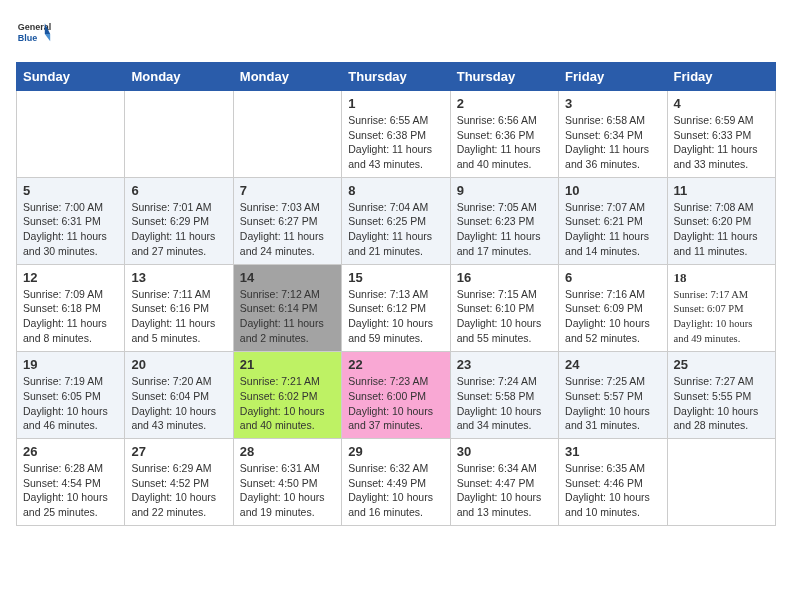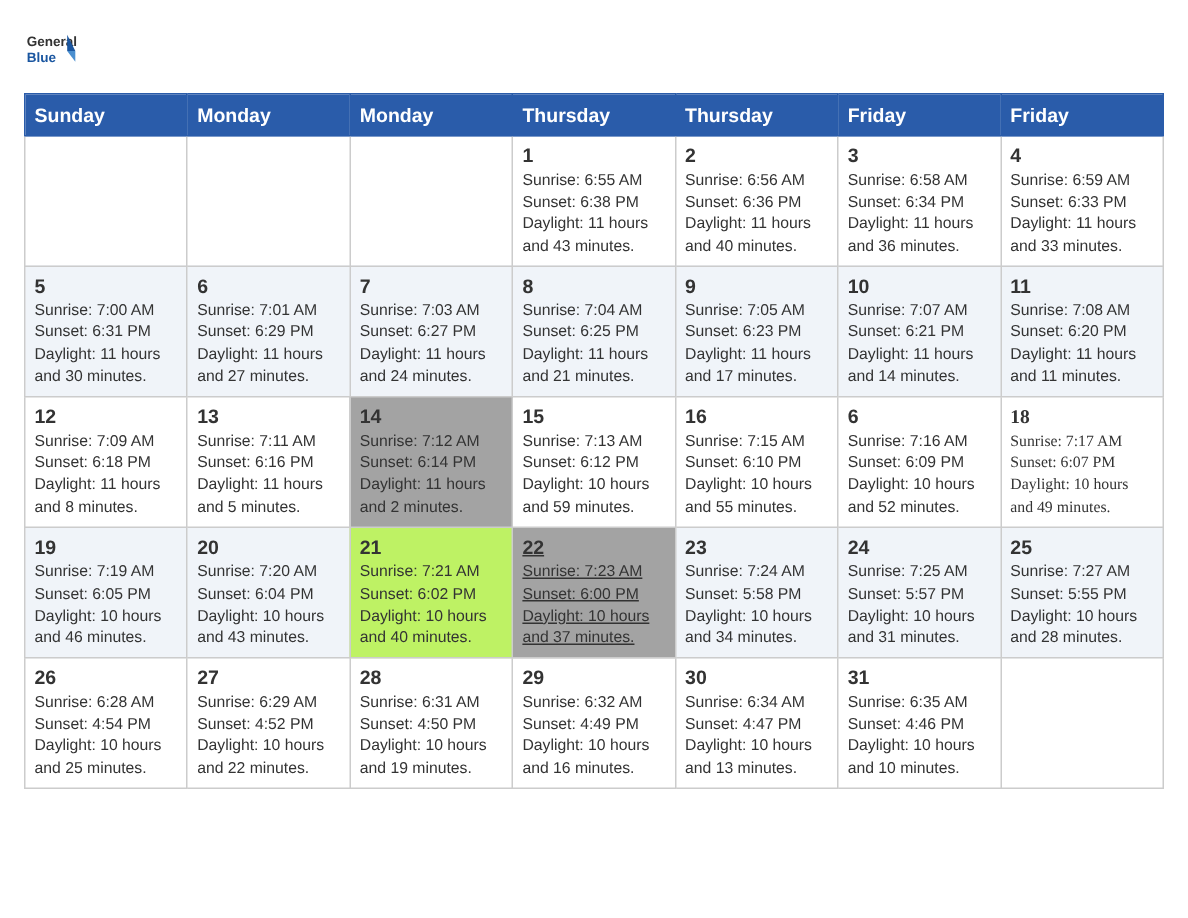--- a/index.html
+++ b/index.html
@@ -201,21 +201,21 @@
           <div class="day-info">Sunrise: 7:19 AM<br>Sunset: 6:05 PM<br>Daylight: 10 hours and 46 minutes.</div>
         </td>
         <td style="background-color: rgb(240, 244, 249);">
           <span class="day-number">20</span>
           <div class="day-info">Sunrise: 7:20 AM<br>Sunset: 6:04 PM<br>Daylight: 10 hours and 43 minutes.</div>
         </td>
         <td style="background-color: #bef264;">
           <span class="day-number">21</span>
           <div class="day-info">Sunrise: 7:21 AM<br>Sunset: 6:02 PM<br>Daylight: 10 hours and 40 minutes.</div>
         </td>
-        <td style="background-color: #a3a3a3; text-decoration: underline;">
+        <td style="background-color: #f9a8d4;">
           <span class="day-number">22</span>
           <div class="day-info">Sunrise: 7:23 AM<br>Sunset: 6:00 PM<br>Daylight: 10 hours and 37 minutes.</div>
         </td>
         <td style="background-color: rgb(240, 244, 249);">
           <span class="day-number">23</span>
           <div class="day-info">Sunrise: 7:24 AM<br>Sunset: 5:58 PM<br>Daylight: 10 hours and 34 minutes.</div>
         </td>
         <td style="background-color: rgb(240, 244, 249);">
           <span class="day-number">24</span>
           <div class="day-info">Sunrise: 7:25 AM<br>Sunset: 5:57 PM<br>Daylight: 10 hours and 31 minutes.</div>

